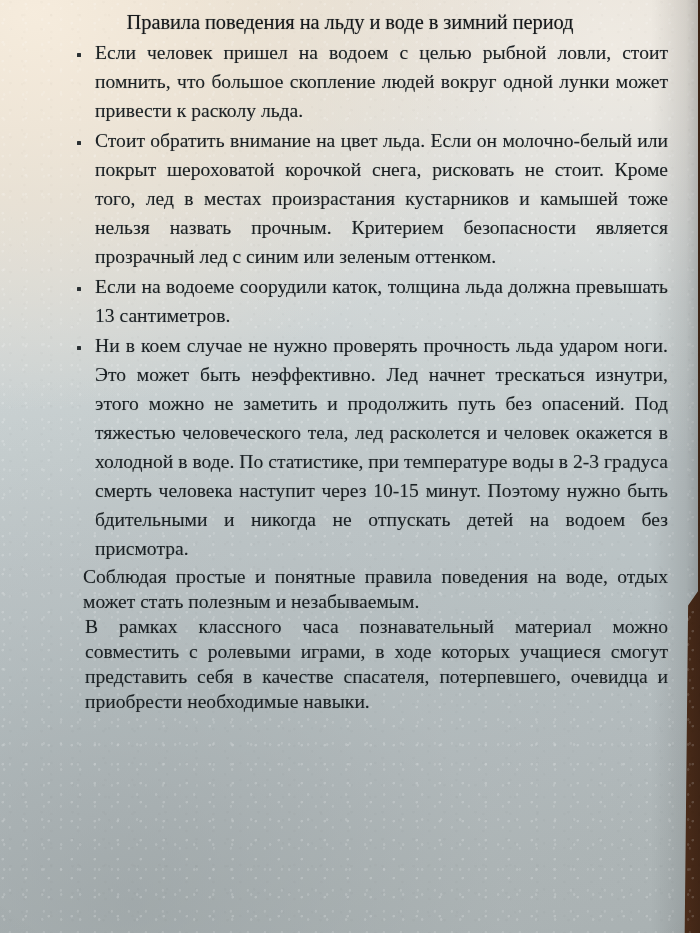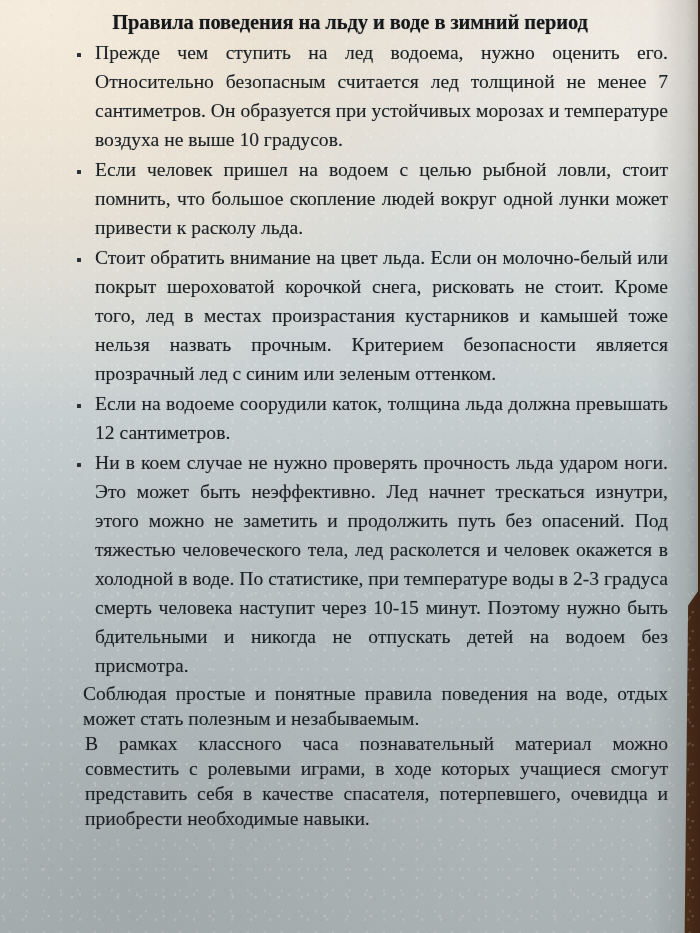--- a/index.html
+++ b/index.html
@@ -77,21 +77,21 @@
     left: 0;
     top: 0;
     width: 700px;
     color: #1d2326;
   }
 
   .title {
     margin: 0;
     padding: 9px 36px 0 36px;
     text-align: center;
-    font-weight: bold;
+    font-weight: normal;
     font-size: 20.5px;
     line-height: 26px;
     letter-spacing: -0.1px;
     color: #16191b;
     text-shadow: 0 0 1.1px rgba(30,35,38,0.45);
   }
 
   ul.rules {
     list-style: none;
     margin: 3px 0 0 0;
@@ -141,24 +141,23 @@
 
   <div id="sheet"></div>
   <div id="grain"></div>
   <div id="vignette"></div>
 
   <div id="content">
 
     <h1 class="title">Правила поведения на льду и воде в зимний период</h1>
 
     <ul class="rules">
-      <li>Прежде чем ступить на лед водоема, нужно оценить его. Относительно безопасным считается лед толщиной не менее 7 сантиметров. Он образуется при устойчивых морозах и температуре воздуха не выше 10 градусов.</li>
       <li>Если человек пришел на водоем с целью рыбной ловли, стоит помнить, что большое скопление людей вокруг одной лунки может привести к расколу льда.</li>
       <li>Стоит обратить внимание на цвет льда. Если он молочно-белый или покрыт шероховатой корочкой снега, рисковать не стоит. Кроме того, лед в местах произрастания кустарников и камышей тоже нельзя назвать прочным. Критерием безопасности является прозрачный лед с синим или зеленым оттенком.</li>
-      <li>Если на водоеме соорудили каток, толщина льда должна превышать 12 сантиметров.</li>
+      <li>Если на водоеме соорудили каток, толщина льда должна превышать 13 сантиметров.</li>
       <li>Ни в коем случае не нужно проверять прочность льда ударом ноги. Это может быть неэффективно. Лед начнет трескаться изнутри, этого можно не заметить и продолжить путь без опасений. Под тяжестью человеческого тела, лед расколется и человек окажется в холодной в воде. По статистике, при температуре воды в 2-3 градуса смерть человека наступит через 10-15 минут. Поэтому нужно быть бдительными и никогда не отпускать детей на водоем без присмотра.</li>
     </ul>
 
     <p class="closing first-closing">Соблюдая простые и понятные правила поведения на воде, отдых может стать полезным и незабываемым.</p>
 
     <p class="closing">В рамках классного часа познавательный материал можно совместить с ролевыми играми, в ходе которых учащиеся смогут представить себя в качестве спасателя, потерпевшего, очевидца и приобрести необходимые навыки.</p>
 
   </div>
 </div>
 

